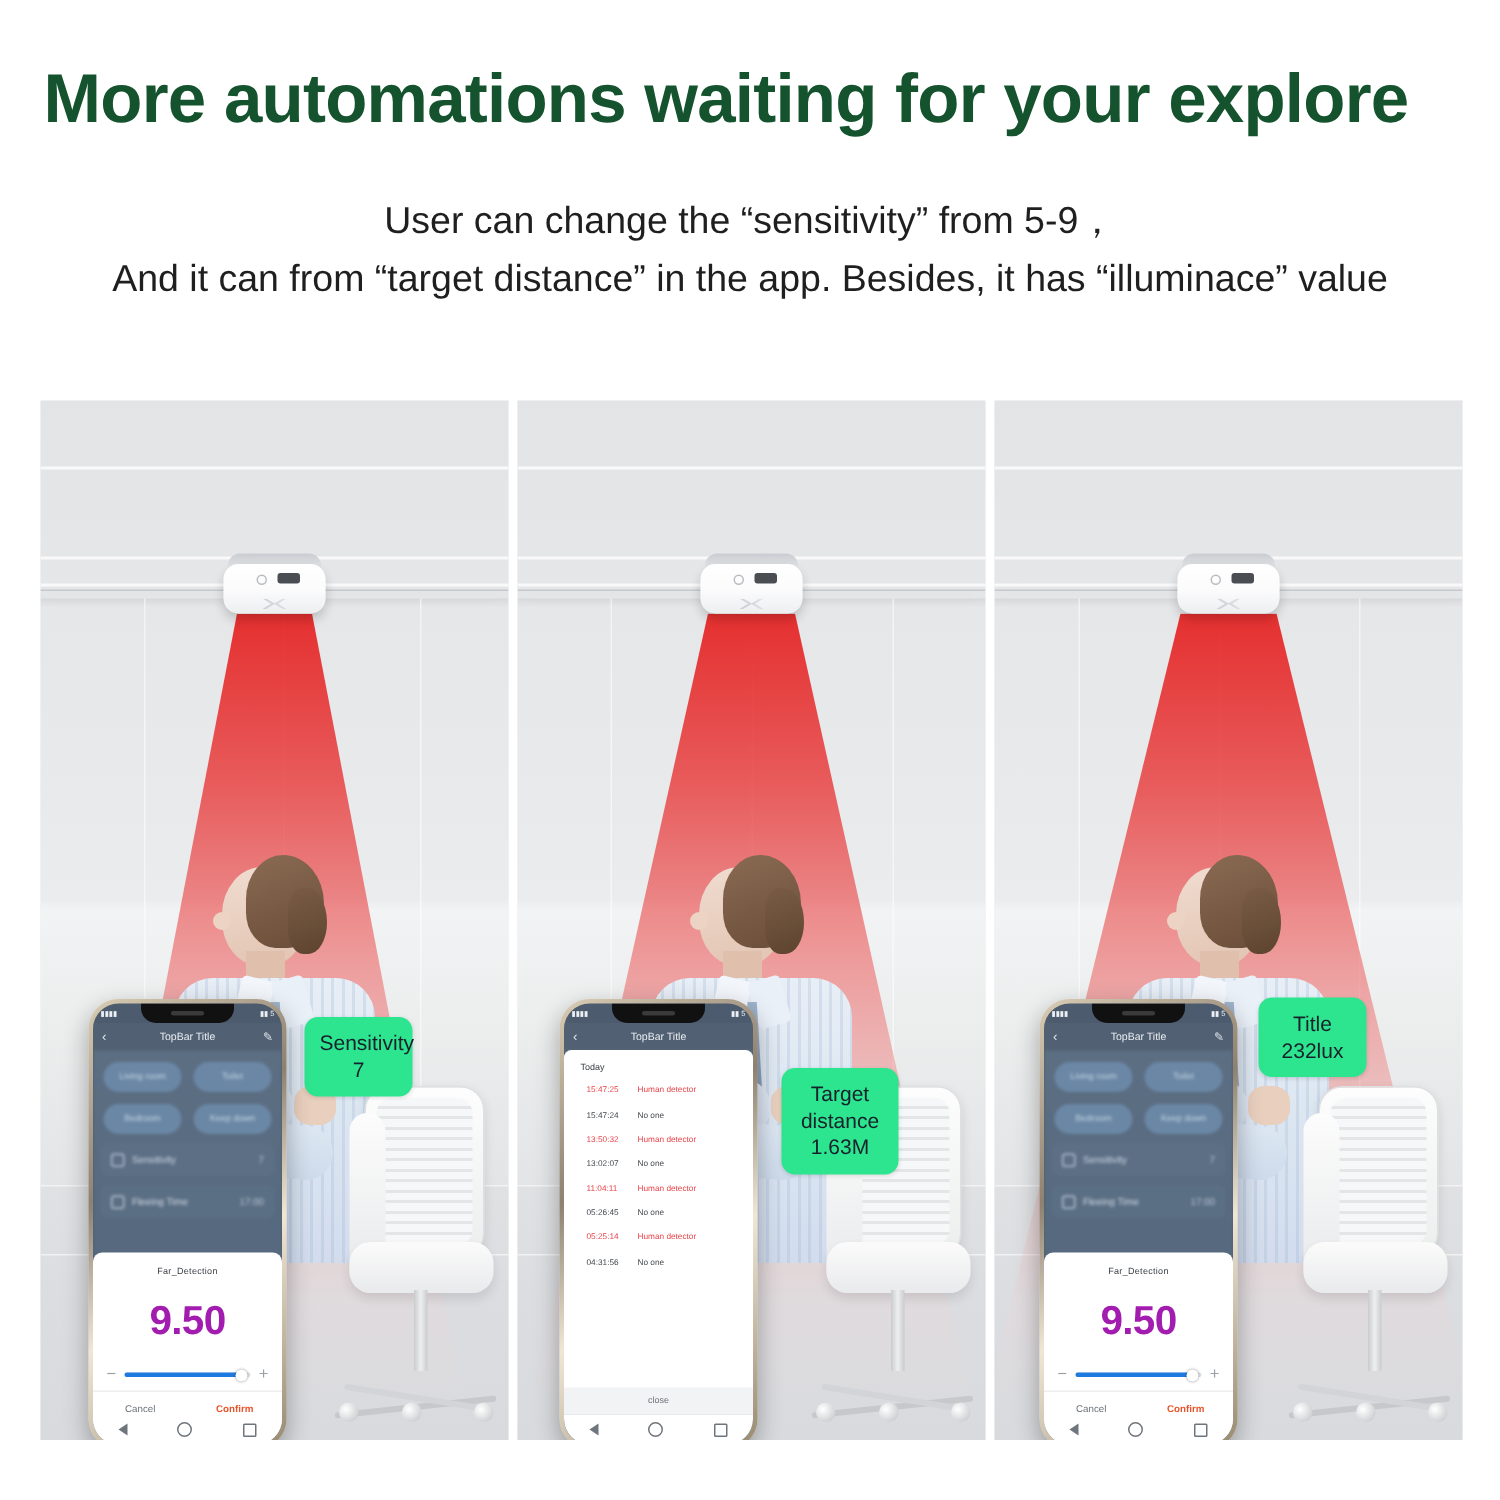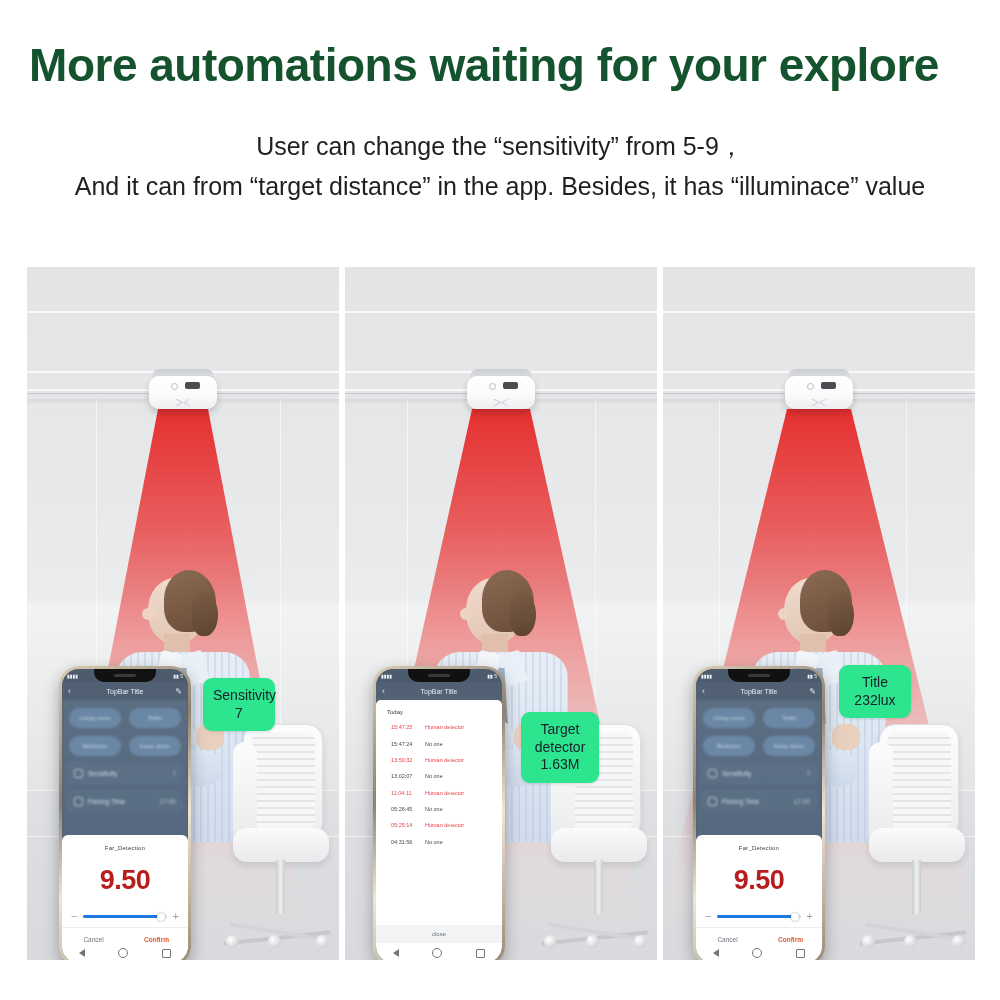--- a/index.html
+++ b/index.html
@@ -143,21 +143,21 @@
   .pill{flex:1 1 44%;height:20px;border-radius:11px;background:rgba(109,140,172,.85);
     display:flex;align-items:center;justify-content:center;font-size:6px;color:rgba(226,236,245,.75);}
   .row{position:absolute;left:5px;right:5px;height:22px;border-radius:5px;background:rgba(92,112,134,.8);
     display:flex;align-items:center;padding:0 7px;font-size:6.5px;color:rgba(223,232,241,.85);}
   .row .val{margin-left:auto;font-size:6.5px;color:rgba(210,222,234,.75);}
   .row .ic{width:7px;height:7px;border:1px solid rgba(215,227,238,.7);border-radius:2px;margin-right:5px;}
 
   .sheet{position:absolute;left:0;right:0;bottom:0;height:128px;background:#fff;z-index:7;
     border-radius:6px 6px 0 0;}
   .sheet-title{text-align:center;font-size:6px;color:#3a3f45;padding-top:10px;letter-spacing:.2px;}
-  .sheet-value{text-align:center;font-size:27px;font-weight:bold;color:#b91c1c;margin-top:14px;letter-spacing:-0.5px;}
+  .sheet-value{text-align:center;font-size:27px;font-weight:bold;color:#a21caf;margin-top:14px;letter-spacing:-0.5px;}
   .slider{display:flex;align-items:center;gap:6px;padding:0 9px;margin-top:15px;}
   .slider .sign{font-size:11px;color:#9aa0a6;line-height:1;}
   .track{position:relative;flex:1;height:3px;border-radius:2px;background:#dfe2e6;}
   .track .fill{position:absolute;left:0;top:0;bottom:0;width:93%;border-radius:2px;background:#1f7ae0;}
   .track .knob{position:absolute;left:93%;top:50%;transform:translate(-50%,-50%);
     width:8px;height:8px;border-radius:50%;background:#fff;box-shadow:0 0 2px rgba(0,0,0,.45);}
   .sheet-actions{position:absolute;left:0;right:0;bottom:20px;display:flex;
     border-top:1px solid #eceef0;padding-top:8px;}
   .sheet-actions div{flex:1;text-align:center;font-size:6.5px;}
   .cancel-btn{color:#6d737a;}
@@ -355,21 +355,21 @@
         <div class="seat"></div>
       <div class="post"></div>
         <div class="base"></div>
         <div class="base2"></div>
       <div class="wheel" style="right:4px"></div>
         <div class="wheel" style="right:52px"></div>
         <div class="wheel" style="right:94px"></div>
     </div>
     <div class="badge" style="left:176px;top:405px;width:58px;margin-top:40px;">
       <div>Target</div>
-      <div>detector</div>
+      <div>distance</div>
       <div>1.63M</div>
     </div>
 
     <div class="phone" style="left:28px;">
       <div class="frame">
           <div class="screen">
         <div class="notch">
               <div class="spk"></div>
             </div>
         <div class="statusbar">

